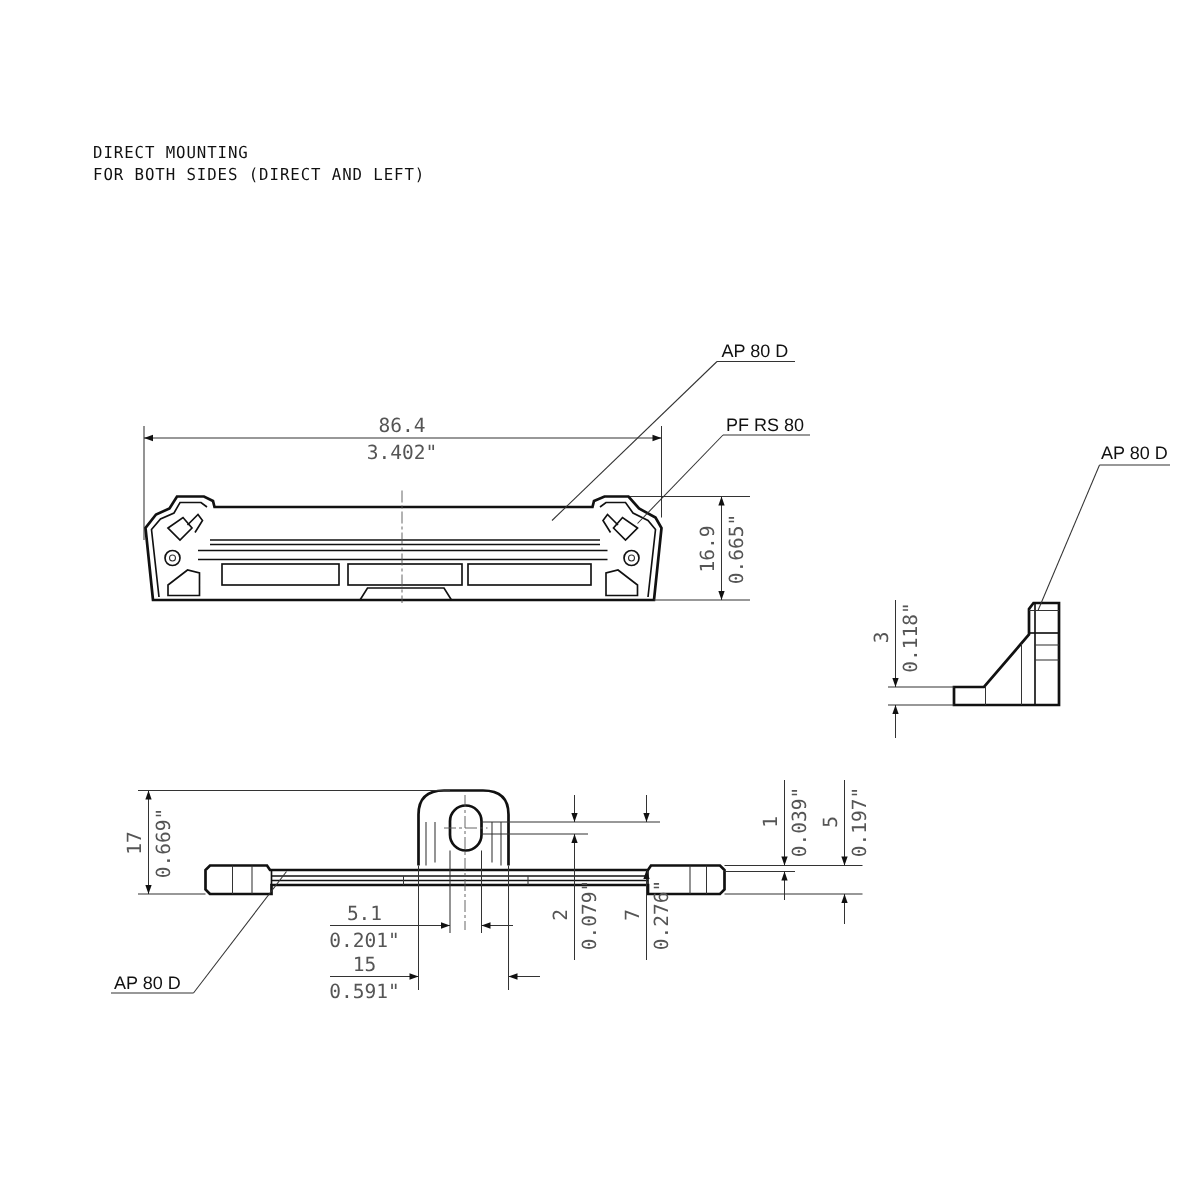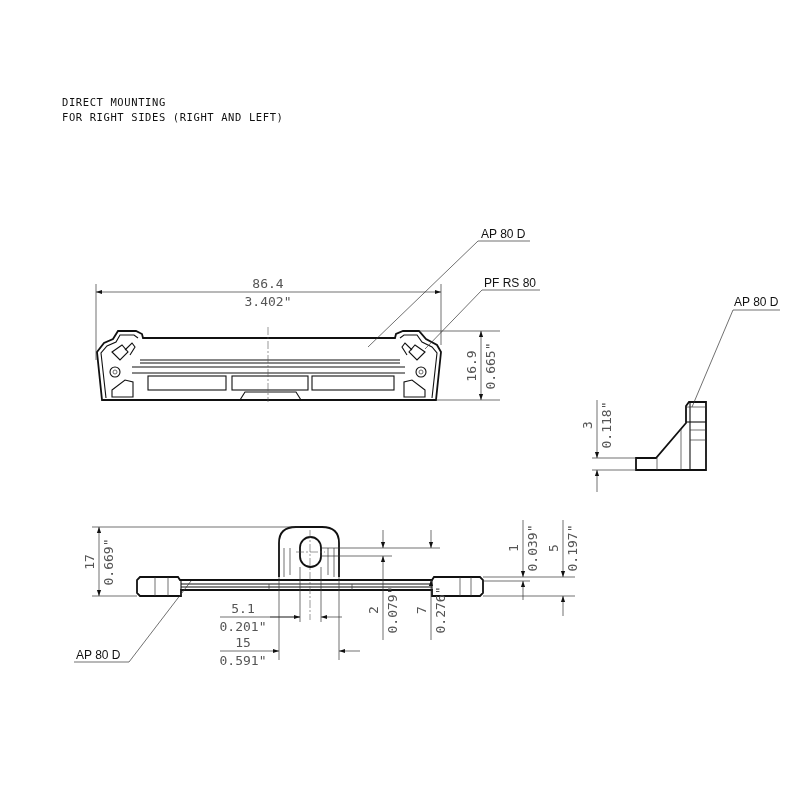--- a/index.html
+++ b/index.html
@@ -11,21 +11,21 @@
   .dimv { font-family: "DejaVu Sans Mono", monospace; font-size: 13px; fill: #555; }
   .thick { stroke: #111; stroke-width: 1.8; fill: none; }
   .med { stroke: #111; stroke-width: 1.1; fill: none; }
   .thin { stroke: #333; stroke-width: 0.7; fill: none; }
   .cl { stroke: #555; stroke-width: 0.6; fill: none; stroke-dasharray: 8 2 2 2; }
 </style>
 </head>
 <body>
 
 <div class="title" style="top:96px">DIRECT MOUNTING</div>
-<div class="title" style="top:111px">FOR RIGHT SIDES (RIGHT AND LEFT)</div>
+<div class="title" style="top:111px">FOR BOTH SIDES (DIRECT AND LEFT)</div>
 
 <svg width="800" height="800" viewBox="0 0 800 800">
   <defs>
     <marker id="arr" viewBox="0 0 10 10" refX="10" refY="5" markerWidth="9" markerHeight="6" orient="auto-start-reverse" markerUnits="userSpaceOnUse">
       <path d="M0,1.5 L10,5 L0,8.5 z" fill="#111"></path>
     </marker>
   </defs>
 
   <g>
 

